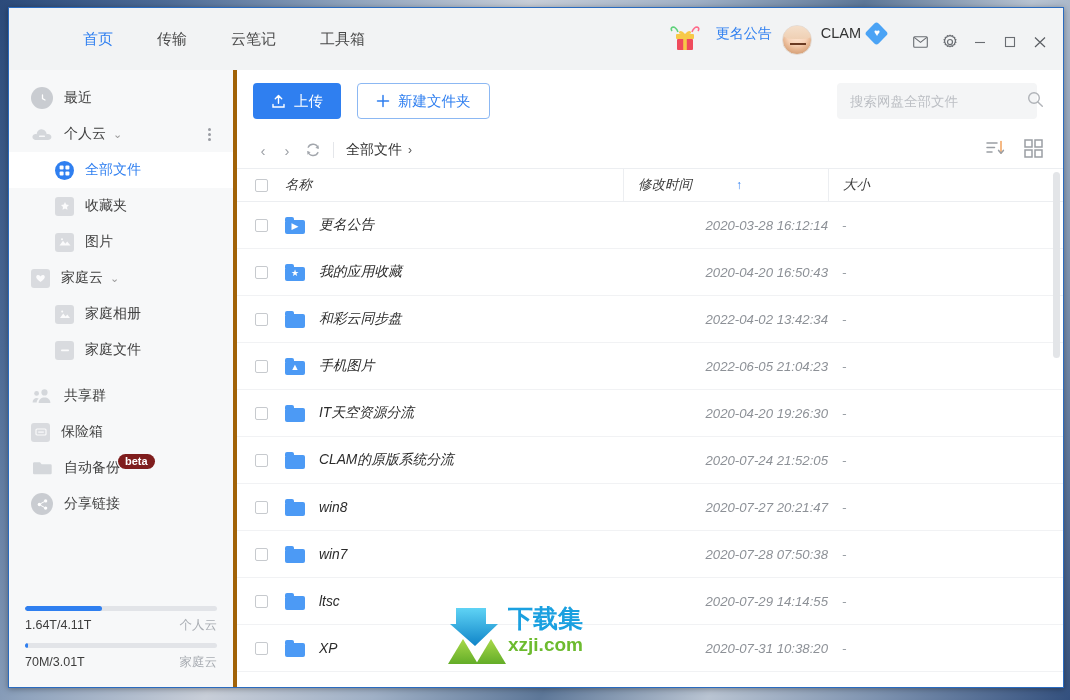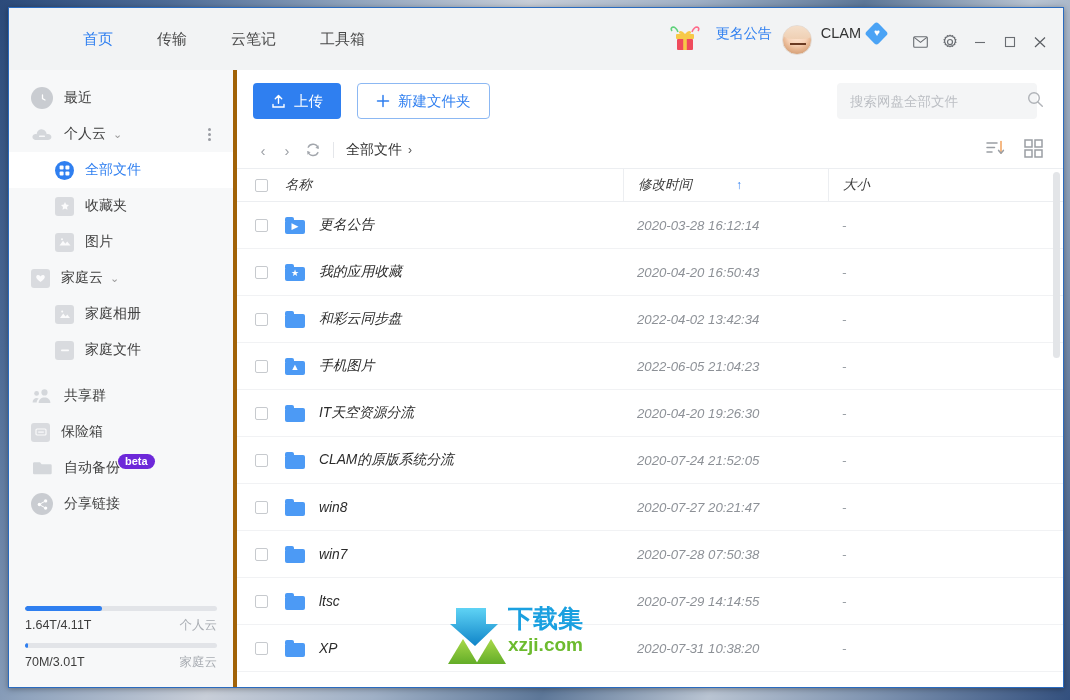--- a/index.html
+++ b/index.html
@@ -120,21 +120,21 @@
   .caret { margin-left: 7px; color: #999; font-size: 11px; }
   .dots-menu {
     position: absolute; right: 17px; top: 50%; transform: translateY(-50%);
     width: 14px; height: 16px; cursor: pointer;
   }
   .dots-menu i {
     display:block; width:3px; height:3px; border-radius:50%;
     background:#9a9da3; margin: 2px auto;
   }
   .beta-badge {
-    background: #6d28d9; color: #fff; font-size: 11px; font-weight: bold;
+    background: #7f1d1d; color: #fff; font-size: 11px; font-weight: bold;
     border-radius: 9px; padding: 1px 7px 2px; margin-left: -2px;
     position: relative; top: -7px;
   }
   
   #storage { margin-top: auto; padding: 0 16px 16px; }
   .bar-track {
     height: 5px; background: #e2e4e8; border-radius: 3px; overflow: hidden;
     margin-bottom: 6px;
   }
   .bar-fill { height: 100%; background: #2f7ff0; border-radius: 3px; }
@@ -223,21 +223,21 @@
   .folder-tab {
     position: absolute; left:0; top:0; width: 9px; height: 4px;
     background: #4c9af5; border-radius: 2px 2px 0 0;
   }
   .folder-glyph {
     position:absolute; left:0; bottom:0; width:20px; height:14px;
     display:flex; align-items:center; justify-content:center;
     color:#fff; font-size: 9px; line-height: 1;
   }
   .fname { font-size: 13.8px; color: #2b2b2b; }
-  .trow .col-time { font-size: 13.2px; color: #8d9197; padding-left: 14px; }
+  .trow .col-time { font-size: 13.2px; color: #8d9197; padding-left: 14px; text-align: right; }
   .trow .col-size { font-size: 13.2px; color: #9aa0a6; padding-left: 14px; }
 
   
   .vscroll {
     position: absolute; right: 3px; top: 4px;
     width: 7px; height: 186px; background: #e3e5e8; border-radius: 4px;
   }
 
   
   #watermark {

